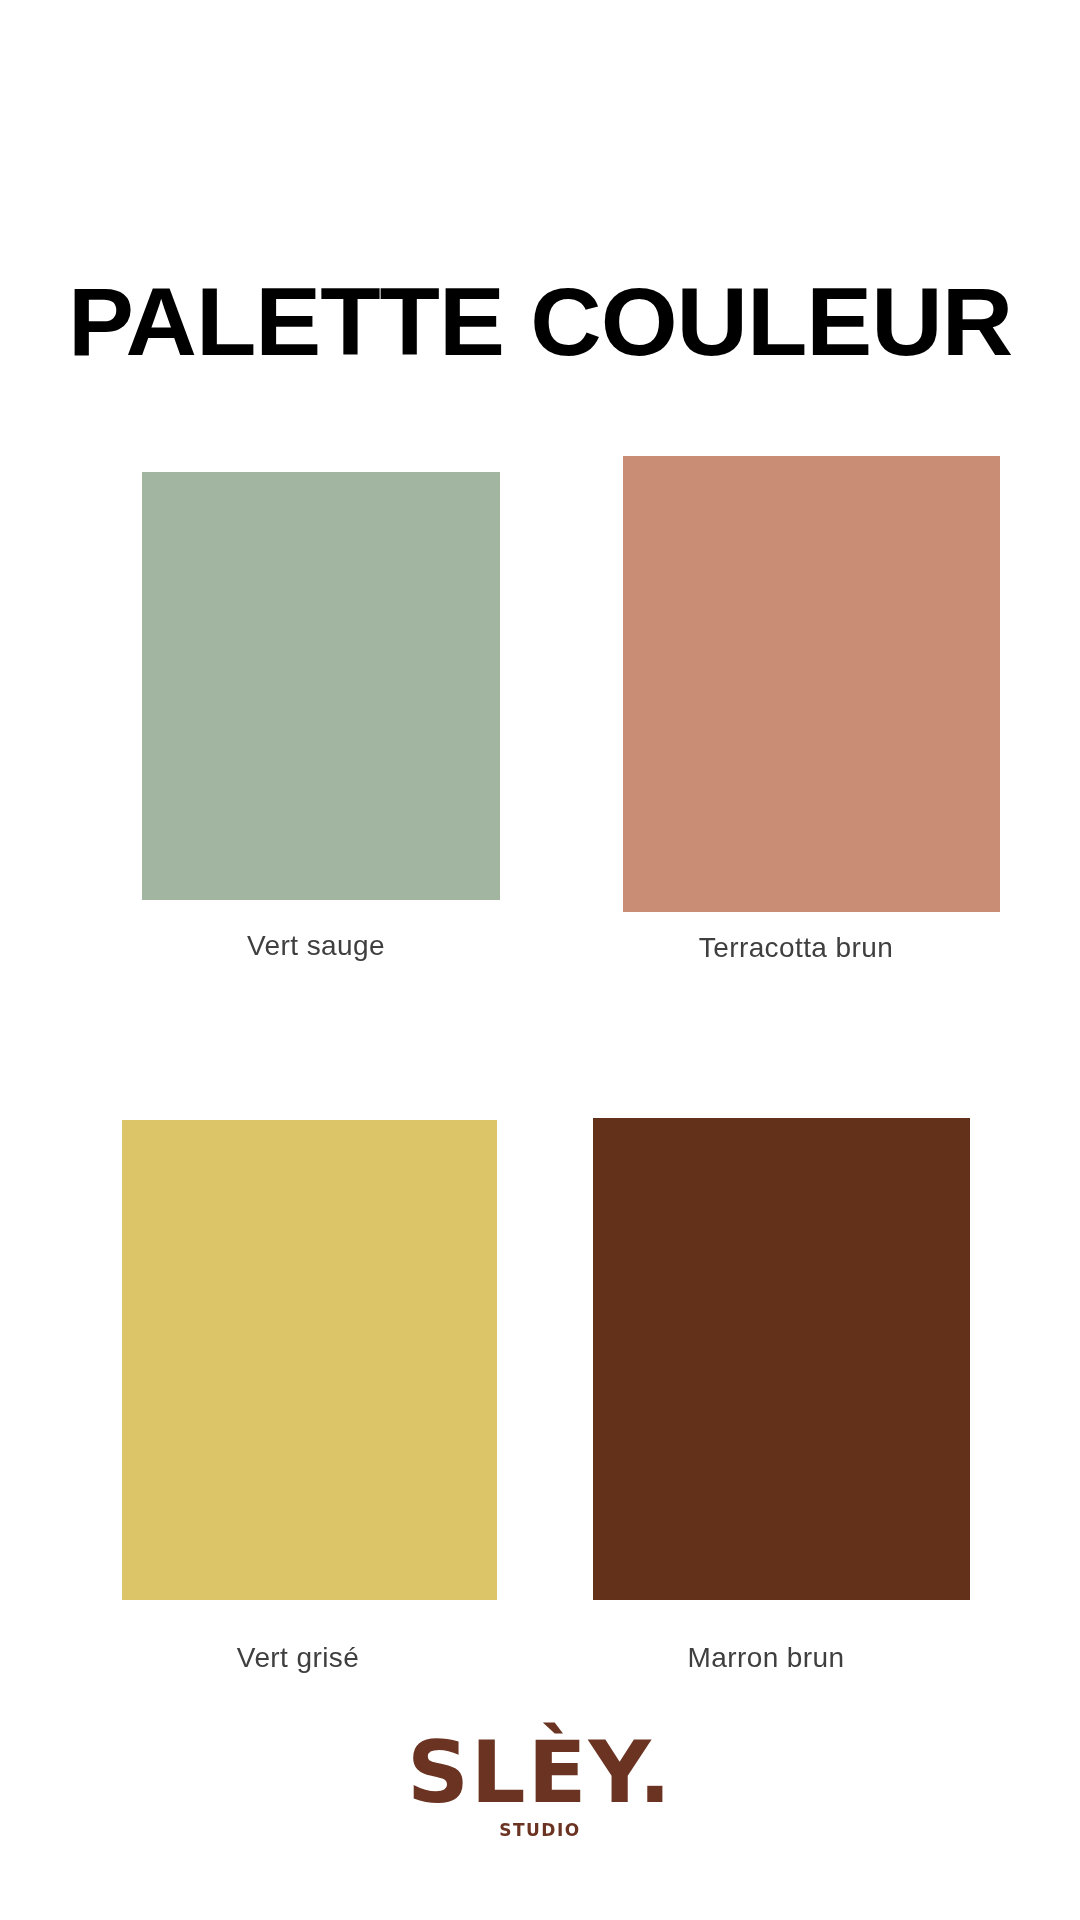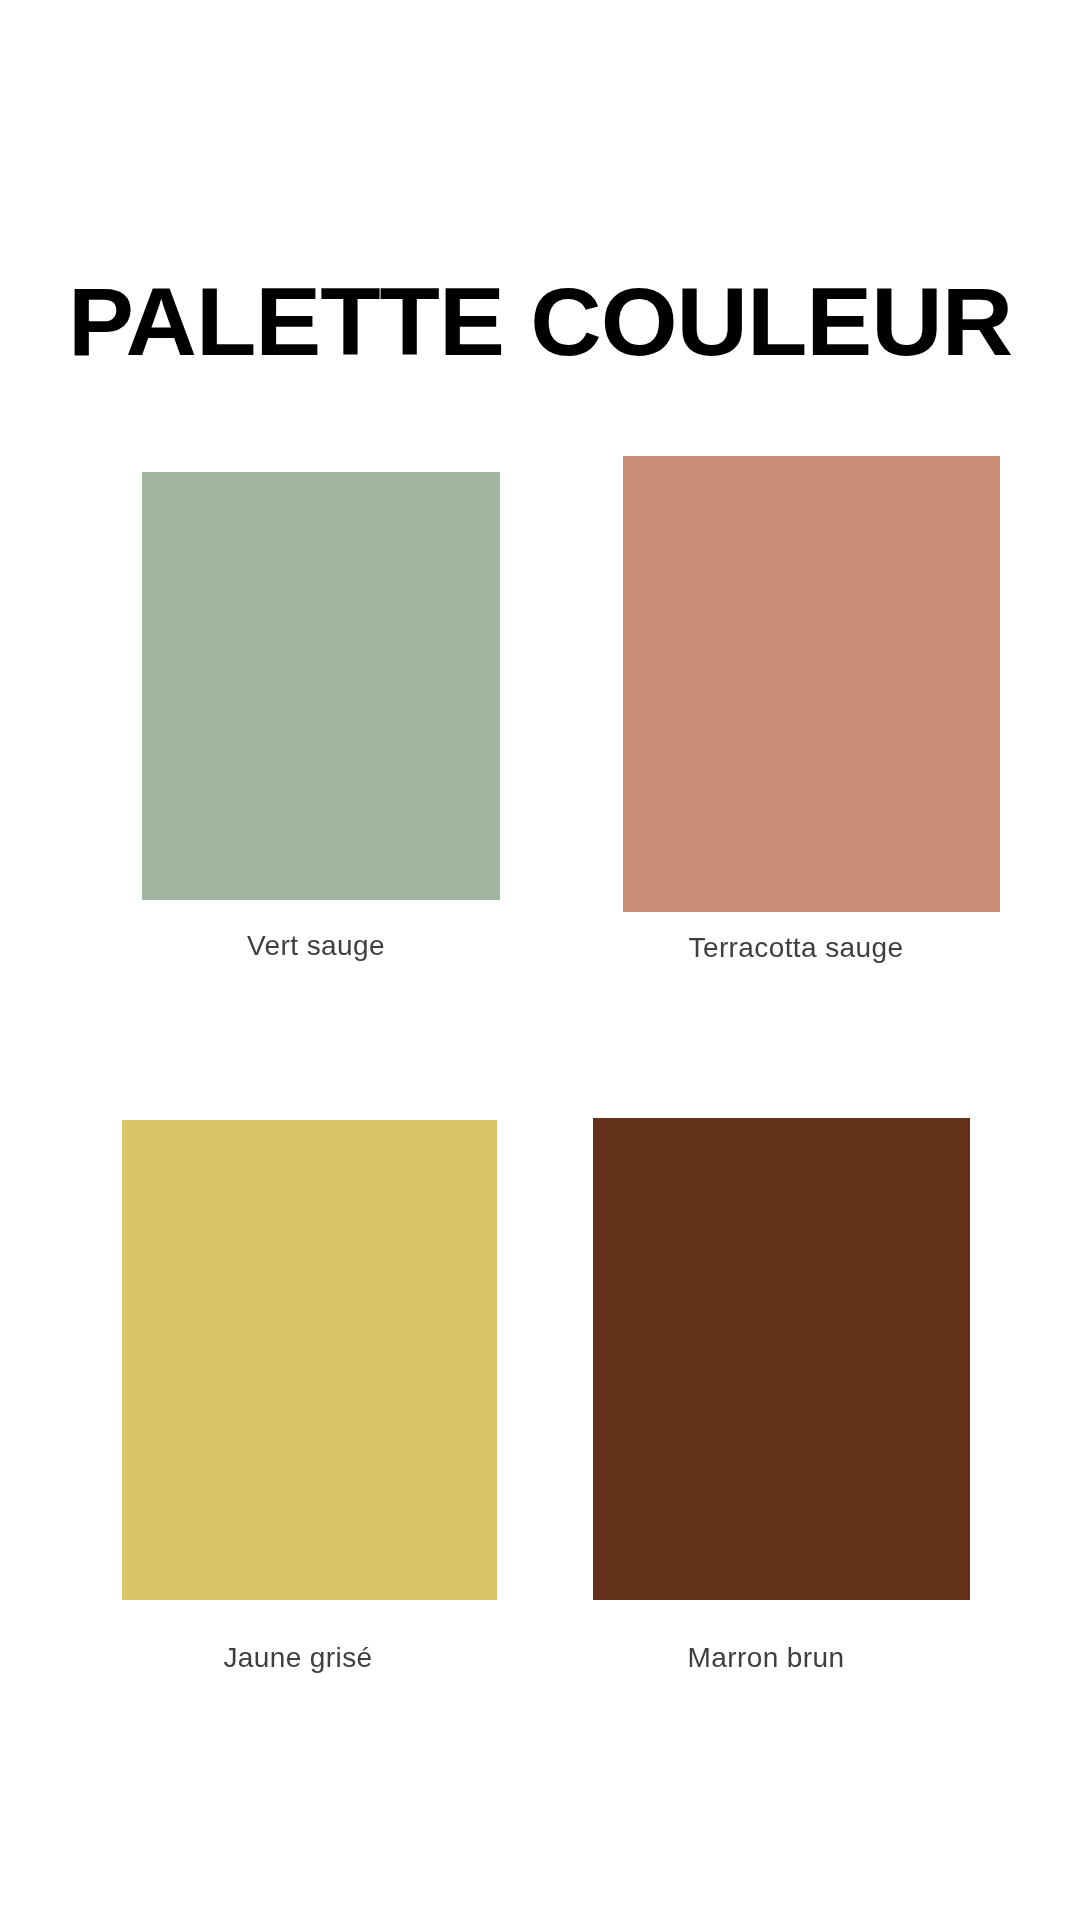--- a/index.html
+++ b/index.html
@@ -126,29 +126,33 @@
 
   <div class="grid">
 
     <div class="swatch-cell cell-1">
       <div class="swatch-box" style="background: rgb(162, 181, 160);"></div>
       <div class="swatch-label" style="color: rgb(63, 63, 63);">Vert sauge</div>
     </div>
 
     <div class="swatch-cell cell-2">
       <div class="swatch-box" style="background: rgb(201, 140, 116);"></div>
-      <div class="swatch-label" style="color: rgb(63, 63, 63);">Terracotta sauge</div>
+      <div class="swatch-label" style="color: rgb(63, 63, 63);">Terracotta brun</div>
     </div>
 
     <div class="swatch-cell cell-3">
       <div class="swatch-box" style="background: rgb(220, 196, 104);"></div>
-      <div class="swatch-label" style="color: rgb(63, 63, 63);">Jaune grisé</div>
+      <div class="swatch-label" style="color: rgb(63, 63, 63);">Vert grisé</div>
     </div>
 
     <div class="swatch-cell cell-4">
       <div class="swatch-box" style="background: rgb(99, 48, 26);"></div>
       <div class="swatch-label" style="color: rgb(63, 63, 63);">Marron brun</div>
     </div>
 
   </div>
 
+  <div class="brand">
+    <span class="brand-wordmark" style="color: rgb(107, 51, 34);">SLÈY.</span>
+    <span class="brand-sub" style="color: rgb(107, 51, 34);">STUDIO</span>
+  </div>
 
 </div>
 
 </body></html>

